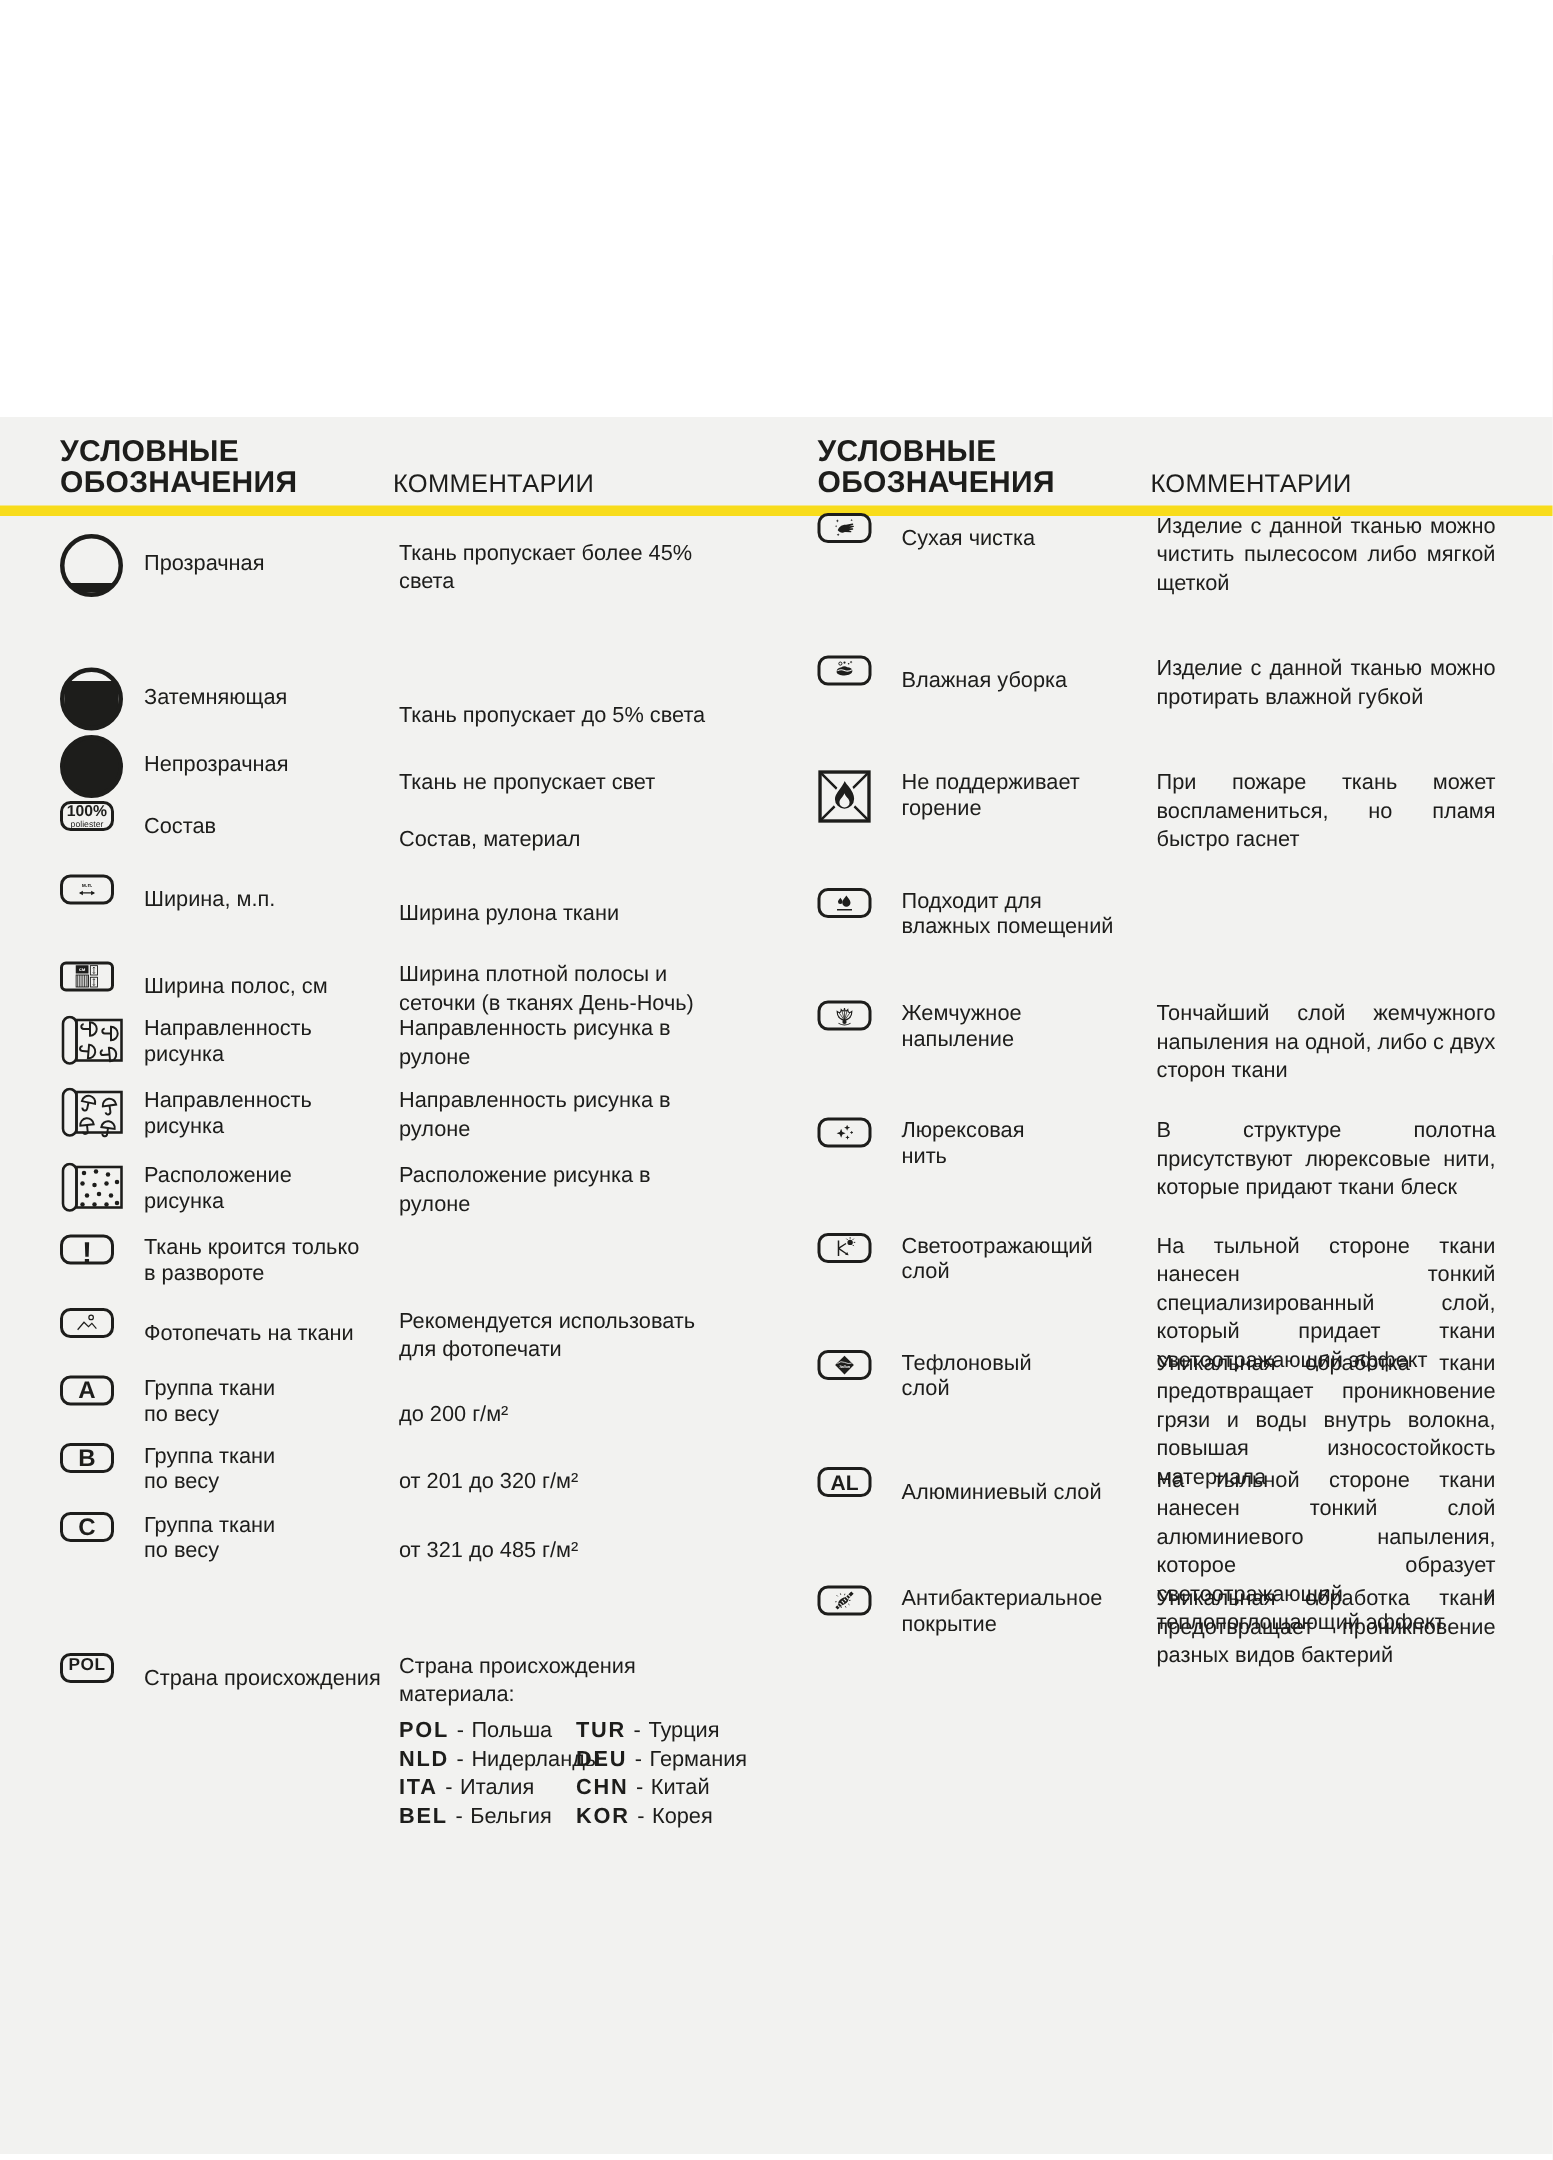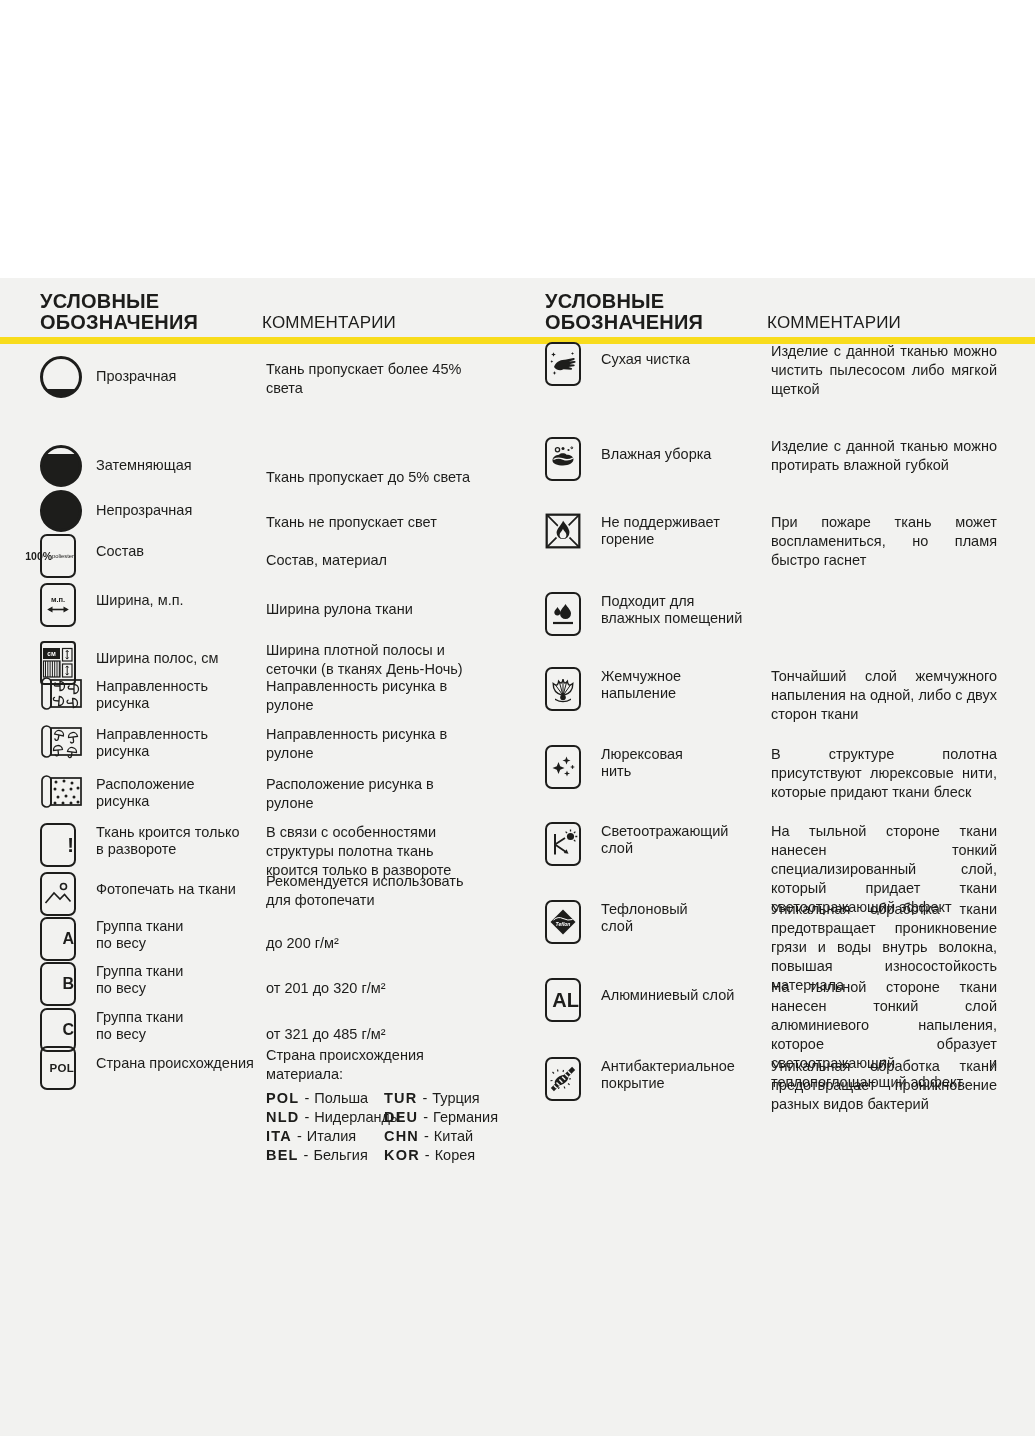--- a/index.html
+++ b/index.html
@@ -24,22 +24,22 @@
   .comment-cell{flex:1;display:flex;flex-direction:column;justify-content:flex-end;
     min-height:var(--ih);font-size:14.5px;line-height:19px}
   .col-right .comment-cell{text-align:justify}
   
   .circ{display:block;width:42px;height:42px;border:3px solid #1d1d1b;border-radius:50%;box-sizing:border-box}
   .c1{background:linear-gradient(to top,#1d1d1b 18%,transparent 18%)}
   .c2{background:linear-gradient(to top,#1d1d1b 48%,transparent 48%)}
   .c3{background:linear-gradient(to top,#1d1d1b 84%,transparent 84%)}
   .c4{background:#1d1d1b}
   
-  .sq{display:flex;align-items:center;justify-content:flex-end;
-    width:36px;height:44px;border:2px solid #1d1d1b;border-radius:7px;box-sizing:border-box}
+  .sq{display:flex;align-items:center;justify-content:space-between;flex-direction:column;
+    width:36px;height:20px;border:2px solid #1d1d1b;border-radius:7px;box-sizing:border-box}
   .sq svg{display:block}
   .comp-top{font-weight:bold;font-size:10.5px;line-height:11px}
   .comp-sub{font-size:5.8px;line-height:7px}
   .ltr{font-weight:bold;font-size:16px}
   .ltr-sm{font-weight:bold;font-size:11.5px;letter-spacing:.3px}
   .bang{font-weight:bold;font-size:20px}
   .rollsvg{display:block}
   .stroke{fill:none;stroke:#1d1d1b}
   .fillb{fill:#1d1d1b}
   
@@ -221,23 +221,20 @@
     </div>
 
     <div class="row" style="top:545px">
       <div class="icon-cell">
           <span class="sq">
         <b class="bang">!</b>
       </span>
         </div>
       <div class="label-cell">Ткань кроится только
 в развороте</div>
-      <div class="comment-cell">
-          <span>В связи с особенностями структуры полотна ткань кроится только в развороте</span>
-        </div>
     </div>
 
     <div class="row" style="top:594px">
       <div class="icon-cell">
           <span class="sq">
         <svg width="32" height="32" viewBox="0 0 32 32">
           <circle class="stroke" stroke-width="1.6" cx="21.5" cy="8.5" r="3"></circle>
           <path class="stroke" stroke-width="1.6" d="M3.5,25 L12,15 L18,21 L22.5,16.5 L28.5,23.5"></path>
         </svg>
       </span>
@@ -280,21 +277,21 @@
         <b class="ltr">C</b>
       </span>
         </div>
       <div class="label-cell">Группа ткани
 по весу</div>
       <div class="comment-cell">
           <span>от 321 до 485 г/м²</span>
         </div>
     </div>
 
-    <div class="row" style="top:768px">
+    <div class="row" style="top:824px">
       <div class="icon-cell">
           <span class="sq">
         <b class="ltr-sm">POL</b>
       </span>
         </div>
       <div class="label-cell">Страна происхождения</div>
       <div class="comment-cell">
         <span class="country-intro">Страна происхождения материала:</span>
         <div class="country-grid">
           <span class="country">
@@ -486,21 +483,21 @@
       <div class="label-cell">Тефлоновый
 слой</div>
       <div class="comment-cell">
           <span>Уникальная обработка ткани предотвращает проникновение грязи и воды внутрь волокна, повышая износостойкость материала</span>
         </div>
     </div>
 
     <div class="row" style="top:700px">
       <div class="icon-cell">
           <span class="sq">
-        <b class="ltr" style="font-size:20px">AL</b>
+        <b class="ltr" style="font-size:14px">AL</b>
       </span>
         </div>
       <div class="label-cell">Алюминиевый слой</div>
       <div class="comment-cell">
           <span>На тыльной стороне ткани нанесен тонкий слой алюминиевого напыления, которое образует светоотражающий и теплопоглощающий эффект</span>
         </div>
     </div>
 
     <div class="row" style="top:779px">
       <div class="icon-cell">

